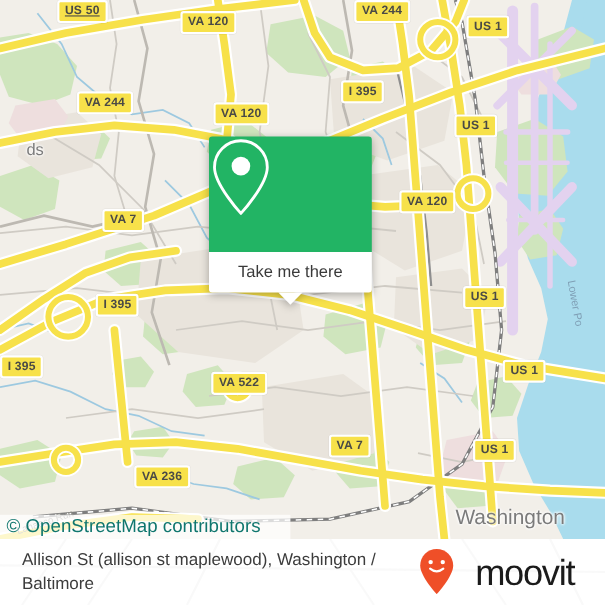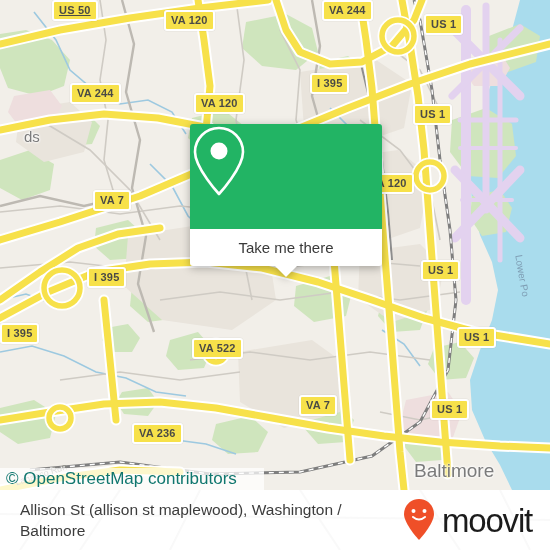--- a/index.html
+++ b/index.html
@@ -39,21 +39,21 @@
   
   #attrib {
     position:absolute; left:0; bottom:0; height:22px;
     background:rgba(255,255,255,.72);
     color:#0f766e; font-size:17px; line-height:22px;
     padding:0 27px 0 6px; white-space:nowrap;
   }
 
   
   #popup {
-    position:absolute; left:190px; top:124px; width:192px;
+    position:absolute; left:190px; top:124px; width:148px;
     filter:drop-shadow(0 2px 4px rgba(0,0,0,.30));
   }
   #popup .head {
     background:#22b464; height:105px; border-radius:3px 3px 0 0;
     display:flex; align-items:center; justify-content:center;
   }
   #popup .foot {
     background:#ffffff; height:37px; border-radius:0 0 3px 3px;
     display:flex; align-items:center; justify-content:center;
     color:#3a3a3a; font-size:15px;
@@ -61,31 +61,31 @@
   #popup .tail {
     position:absolute; left:50%; top:142px; margin-left:-11px;
     width:0; height:0; border-left:11px solid transparent;
     border-right:11px solid transparent; border-top:11px solid #ffffff;
   }
 
   
   #footer {
     position:absolute; left:0; top:490px; width:550px; height:60px;
     background:#ffffff; display:flex; align-items:center;
-    justify-content:space-between; padding:0 18px 0 20px; overflow:hidden;
+    justify-content:flex-start; padding:0 18px 0 20px; overflow:hidden;
   }
   #footer .watermark {
     position:absolute; left:0; top:0; width:550px; height:60px;
     opacity:.055; pointer-events:none;
   }
   #addr {
     position:relative; color:#3c3c3c; font-size:15.5px; line-height:21px;
     max-width:360px;
   }
-  #brand { position:relative; display:flex; align-items:center; gap:6px; }
+  #brand { position:relative; display:flex; align-items:center; gap:18px; }
   #brand .word { color:#1b1b1b; font-size:33px; letter-spacing:-1.2px;
                  font-weight:400; line-height:33px; }
 </style>
 </head>
 <body>
 
 <div id="app">
 
   <div id="map">
 
@@ -256,25 +256,25 @@
         <div class="shield" style="left: 310px; top: 73px;">I 395</div>
         <div class="shield" style="left: 93px; top: 190px;">VA 7</div>
         <div class="shield" style="left: 363px; top: 173px;">VA 120</div>
         <div class="shield" style="left: 87px; top: 267px;">I 395</div>
         <div class="shield" style="left: 421px; top: 260px;">US 1</div>
         <div class="shield" style="left: 0px; top: 323px;">I 395</div>
         <div class="shield" style="left: 192px; top: 338px;">VA 522</div>
         <div class="shield" style="left: 457px; top: 327px;">US 1</div>
         <div class="shield" style="left: 299px; top: 395px;">VA 7</div>
         <div class="shield" style="left: 430px; top: 399px;">US 1</div>
-        <div class="shield" style="left: 132px; top: 423px;">VA 236</div>
+        <div class="shield" style="left: 122px; top: 423px;">VA 236</div>
       </div>
 
     <div id="places">
-        <div class="placelabel" style="left: 414px; top: 460px;">Baltimore</div>
+        <div class="placelabel" style="left: 414px; top: 460px;">Washington</div>
         <div class="placelabel small" style="left: 0px; top: 128px; padding-left: 24px;">ds</div>
       </div>
 
     <div class="waterlabel" style="left:524px; top:254px;">Lower Po</div>
     <div class="streamlabel" style="left:14px; top:478px;">Lanaaco Run</div>
 
     <div id="attrib">© OpenStreetMap contributors</div>
 
     <div id="popup">
       <div class="head">

